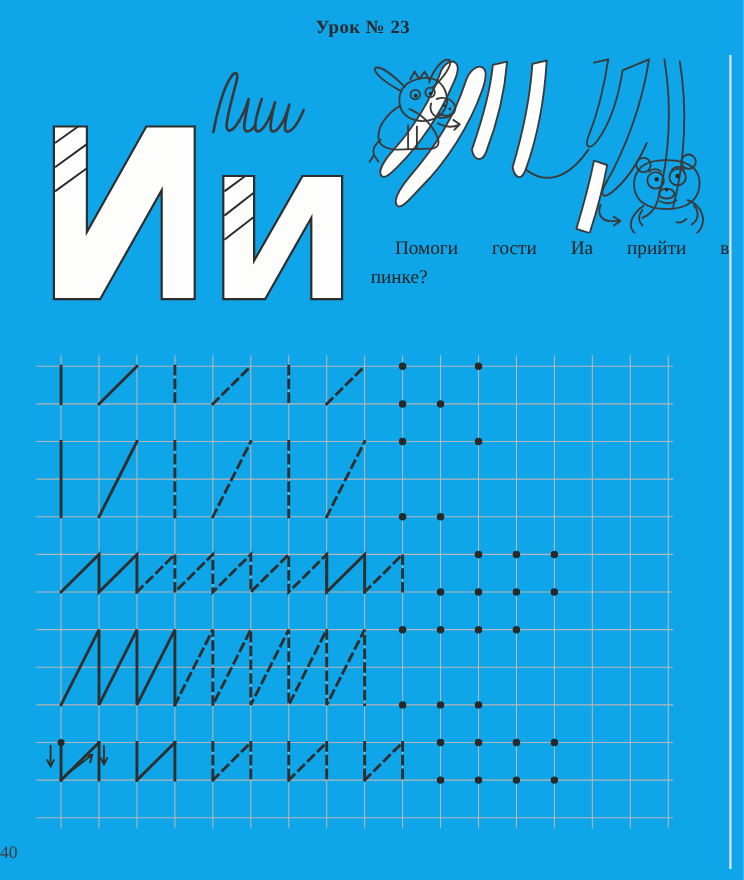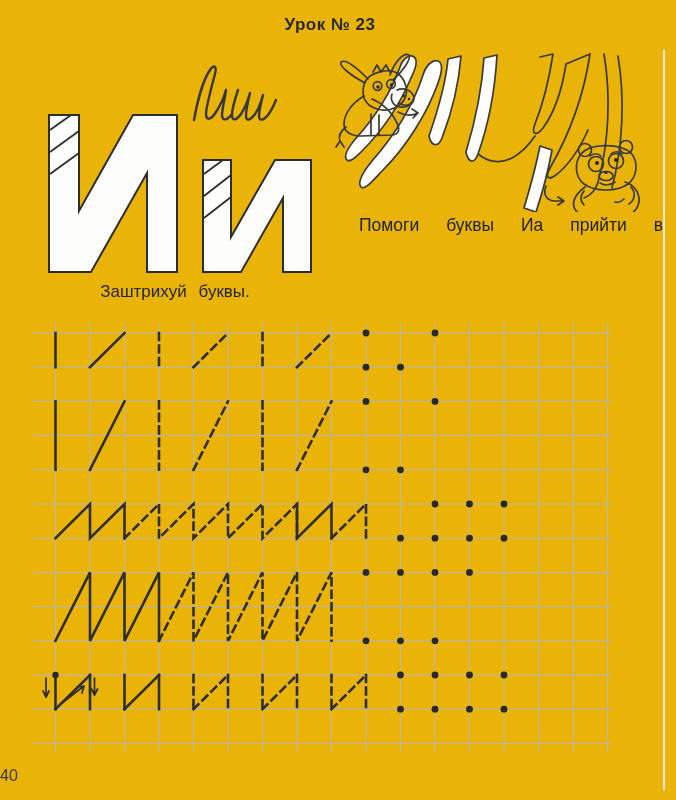--- a/index.html
+++ b/index.html
@@ -1,19 +1,19 @@
 <!DOCTYPE html>
 <html><head>
 <meta charset="utf-8">
 <style>
   html,body{margin:0;padding:0;}
   .page{
     position:relative;width:676px;height:800px;overflow:hidden;
-    background:#eab308;color:#2e2e2e;
-    font-family:Liberation Sans, sans-serif;
+    background:#0ea5e9;color:#2e2e2e;
+    font-family:Liberation Serif, serif;
   }
   .title{
     position:absolute;top:15px;left:0;width:660px;text-align:center;
     font-size:17px;font-weight:700;letter-spacing:.5px;color:#2b2b2b;
   }
   .cursive-svg{position:absolute;left:178px;top:58px;}
   .letters-svg{position:absolute;left:40px;top:105px;}
   .hatch-caption{
     position:absolute;left:40px;top:282px;width:270px;text-align:center;
     font-size:17px;font-weight:500;color:#262626;word-spacing:7px;
@@ -58,21 +58,20 @@
     <path class="script" d="M238,90 C235,99 232,110 232,115 C232,121 236,121 241,114 C245,108 248,100 250,93 C248,101 246,111 246,116 C246,121 250,121 255,114 C258,110 261,102 263,95 C261,103 259,112 259,116 C259,121 263,121 268,115 C271,111 274,105 276,100"></path>
   </svg>
 
   <svg class="letters-svg" width="280" height="175" viewBox="40 105 280 175">
     <path class="outline" role="img" d="M49,115 L79,115 L79,211 L133,115 L177,115 L177,272 L147,272 L147,173 L91,272 L49,272 Z" aria-label="И"></path>
     <path class="hatch" d="M50,130 L71,115 M50,152 L79,131 M50,174 L79,153"></path>
     <path class="outline" role="img" d="M203,160 L231,160 L231,237 L275,160 L311,160 L311,272 L283,272 L283,198 L241,272 L203,272 Z" aria-label="и"></path>
     <path class="hatch" d="M204,174 L223,160 M204,196 L231,175 M204,218 L231,197"></path>
   </svg>
 
-  <div class="hatch-caption">Заштрихуй буквы.</div>
 
   <svg class="illustration-svg" width="334" height="164" viewBox="333 48 334 164">
     <g>
       <path class="drawf" d="M347,160 C343,156 349,146 358,136 C376,116 392,90 400,67 C403,58 410,54 414,57 C418,60 416,68 411,78 C400,104 382,131 362,151 C356,157 350,163 347,160 Z"></path>
       <path class="drawf" d="M361,187 C357,182 363,172 372,161 C393,137 413,106 423,75 C426,65 433,59 438,61 C443,63 442,72 438,83 C427,114 406,147 383,170 C375,178 365,191 361,187 Z"></path>
       <path class="drawf" d="M429,136 C438,110 446,81 448,59 L461,56 C459,82 452,112 442,138 C438,148 431,146 429,136 Z"></path>
       <path class="drawf" d="M466,152 C475,122 482,88 484,58 L497,55 C495,90 488,126 478,154 C474,165 468,162 466,152 Z"></path>
       <path class="draw" d="M478,154 C488,162 500,164 512,158 C520,154 528,146 535,136"></path>
       <path class="draw" d="M540,57 L553,54 C549,80 543,104 535,124 C531,134 536,137 543,128 C554,113 562,90 566,64 L590,54 C584,94 569,135 550,168 C545,177 548,181 556,175 C570,164 580,148 588,130"></path>
       <path class="drawf" d="M524,208 C530,188 536,166 540,146 L552,150 C548,172 542,194 536,212 Z"></path>
@@ -113,21 +112,22 @@
       <path class="draw" d="M600,183 C605,186 611,185 615,182"></path>
       <path class="draw" d="M585,187 C574,195 570,205 577,212 C585,219 603,221 617,219 C631,217 640,209 639,198 C638,190 632,184 625,182"></path>
       <path class="draw" d="M631,187 C636,193 635,200 629,204 M624,199 C621,202 618,203 615,202 M584,191 C580,196 580,201 584,205"></path>
       <ellipse class="draw" cx="592" cy="217" rx="7" ry="4"></ellipse>
       <ellipse class="draw" cx="619" cy="218" rx="7" ry="4"></ellipse>
     </g>
     <path class="draw" d="M546,186 C543,194 546,200 554,201 L564,201 M564,201 L558,197 M564,201 L558,205"></path>
   </svg>
 
   <div class="task">
-    <div class="jline indent">Помоги буквы Иа прийти в</div>
+    <div class="jline indent">Помоги гости Иа прийти в</div>
+    <div>пинке?</div>
   </div>
 
   <svg id="grid-svg" class="grid-svg" width="676" height="460" viewBox="0 310 676 460">
       <line x1="55.5" x2="55.5" y1="323" y2="753" class="gridline"></line>
       <line x1="90" x2="90" y1="323" y2="753" class="gridline"></line>
       <line x1="124.5" x2="124.5" y1="323" y2="753" class="gridline"></line>
       <line x1="159" x2="159" y1="323" y2="753" class="gridline"></line>
       <line x1="193.5" x2="193.5" y1="323" y2="753" class="gridline"></line>
       <line x1="228" x2="228" y1="323" y2="753" class="gridline"></line>
       <line x1="262.5" x2="262.5" y1="323" y2="753" class="gridline"></line>

